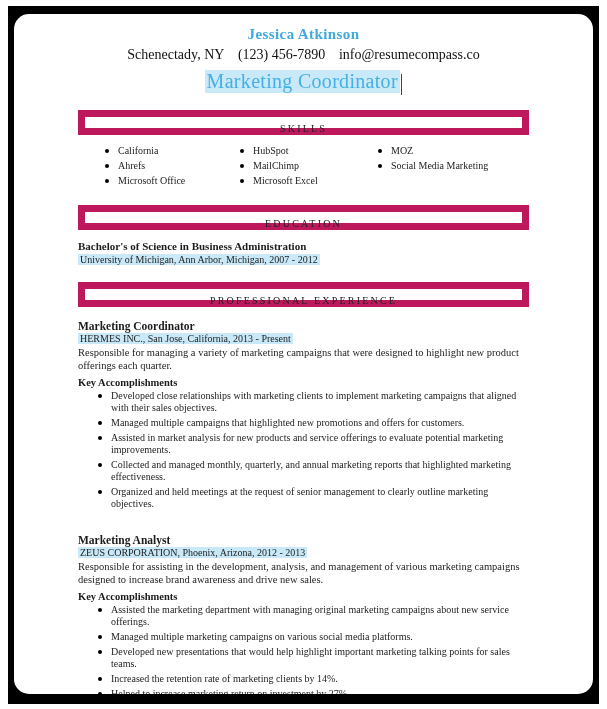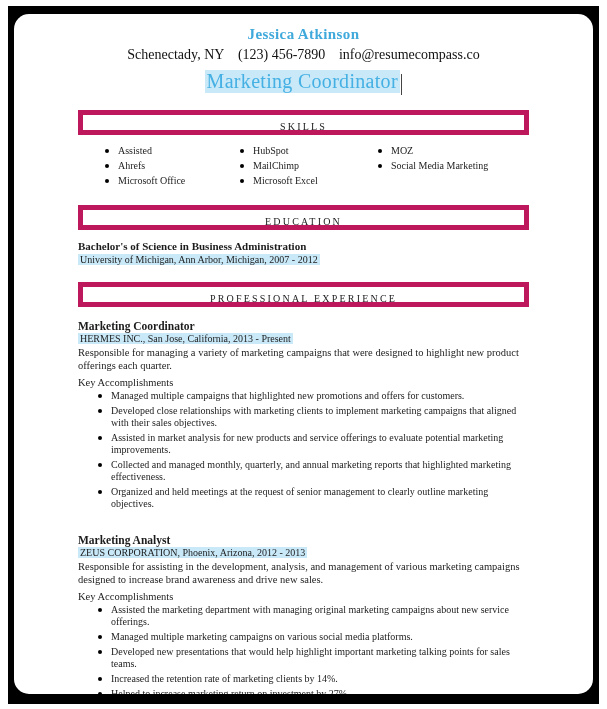--- a/index.html
+++ b/index.html
@@ -30,21 +30,21 @@
     display: inline-block; font-size: 20px; color: #45b0e3;
     background: #c9e9f9; padding: 1px 2px; letter-spacing: 0.3px;
   }
   .caret {
     display: inline-block; width: 1.5px; height: 21px;
     background: #444; vertical-align: middle; margin-left: 1px;
   }
 
   
   .section-box {
-    border: 5px solid #be185d; height: 25px; line-height: 23px;
+    border: 7px solid #be185d; height: 25px; line-height: 23px;
     text-align: center; font-size: 10px; letter-spacing: 2.2px;
     color: #222;
   }
   .mt-skills { margin-top: 12px; }
   .mt-edu { margin-top: 15px; }
   .mt-exp { margin-top: 17px; }
 
   
   .skills-grid {
     margin-top: 10px; padding-left: 27px;
@@ -62,21 +62,21 @@
   
   .degree { margin-top: 10px; font-size: 11px; font-weight: bold; }
   .school-line { margin-top: 2px; font-size: 10px; }
   .hl { background: #c9e9f9; padding: 0 2px; }
 
   
   .job-title { margin-top: 13px; font-size: 11.5px; font-weight: bold; }
   .job-title.second { margin-top: 24px; }
   .job-company { margin-top: 1px; font-size: 10px; }
   .job-summary { margin-top: 3px; font-size: 10.5px; line-height: 12.5px; }
-  .key-acc { margin-top: 5px; font-size: 10.5px; font-weight: normal; }
+  .key-acc { margin-top: 5px; font-size: 10.5px; font-weight: bold; }
   .acc-list { margin-top: 2px; padding-left: 20px; }
   .acc-item {
     display: flex; align-items: flex-start;
     font-size: 10px; line-height: 12px; margin-bottom: 3px;
   }
   .acc-item .dot { margin-top: 4px; }
 </style>
 </head>
 <body>
 
@@ -94,21 +94,21 @@
         <span class="doc-title hl">Marketing Coordinator</span><span class="caret"></span>
       </div>
 
       <div class="section-box mt-skills">
         <span>SKILLS</span>
       </div>
       <div class="skills-grid">
         <div>
           <div class="skill-item">
               <span class="dot"></span>
-              <span>Assisted</span>
+              <span>California</span>
             </div>
           <div class="skill-item">
               <span class="dot"></span>
               <span>Ahrefs</span>
             </div>
           <div class="skill-item">
               <span class="dot"></span>
               <span>Microsoft Office</span>
             </div>
         </div>
@@ -152,25 +152,25 @@
 
       <div class="job-title">Marketing Coordinator</div>
       <div class="job-company">
         <span class="hl">HERMES INC., San Jose, California, 2013 - Present</span>
       </div>
       <div class="job-summary">Responsible for managing a variety of marketing campaigns that were designed to highlight new product offerings each quarter.</div>
       <div class="key-acc">Key Accomplishments</div>
       <div class="acc-list">
         <div class="acc-item">
             <span class="dot"></span>
+            <span>Developed close relationships with marketing clients to implement marketing campaigns that aligned with their sales objectives.</span>
+          </div>
+        <div class="acc-item">
+            <span class="dot"></span>
             <span>Managed multiple campaigns that highlighted new promotions and offers for customers.</span>
-          </div>
-        <div class="acc-item">
-            <span class="dot"></span>
-            <span>Developed close relationships with marketing clients to implement marketing campaigns that aligned with their sales objectives.</span>
           </div>
         <div class="acc-item">
             <span class="dot"></span>
             <span>Assisted in market analysis for new products and service offerings to evaluate potential marketing improvements.</span>
           </div>
         <div class="acc-item">
             <span class="dot"></span>
             <span>Collected and managed monthly, quarterly, and annual marketing reports that highlighted marketing effectiveness.</span>
           </div>
         <div class="acc-item">

